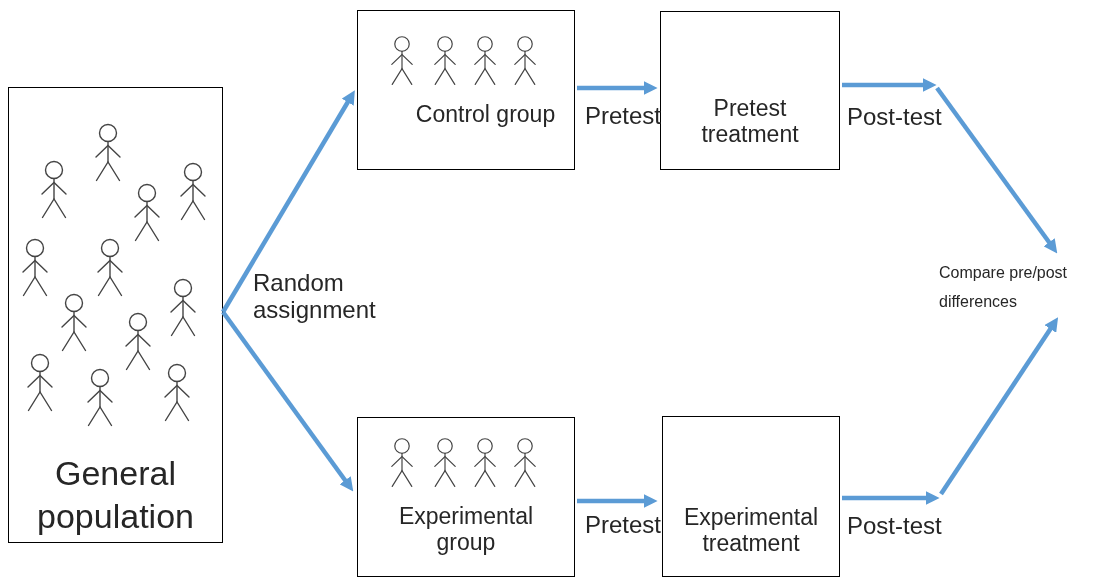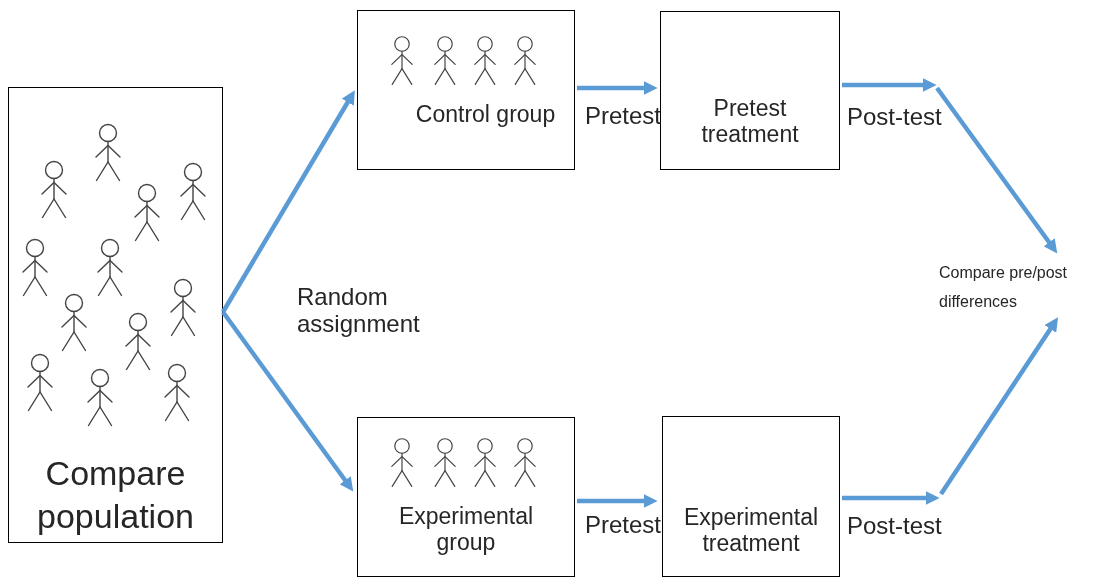--- a/index.html
+++ b/index.html
@@ -44,21 +44,21 @@
     color:var(--text);
   }
   .box-label{text-align:center;}
   #lbl-genpop        {left:8px;   top:452px; width:215px; font-size:34px; line-height:43px;}
   #lbl-control-group {left:357px; top:101px; width:257px; font-size:23px; line-height:26px;}
   #lbl-control-treat {left:660px; top:95px;  width:180px; font-size:23px; line-height:26px;}
   #lbl-exp-group     {left:357px; top:503px; width:218px; font-size:23px; line-height:26px;}
   #lbl-exp-treat     {left:662px; top:504px; width:178px; font-size:23px; line-height:26px;}
 
   .small-label{font-size:24px; line-height:27px;}
-  #lbl-random        {left:253px; top:283px;margin-left:44px;}
+  #lbl-random        {left:253px; top:269px;}
   #lbl-pretest-top   {left:585px; top:102px;}
   #lbl-posttest-top  {left:847px; top:103px;}
   #lbl-pretest-bot   {left:585px; top:511px;}
   #lbl-posttest-bot  {left:847px; top:512px;}
   #lbl-compare       {left:939px; top:258px; font-size:16px; line-height:29px;}
 </style>
 </head>
 <body>
 
 <div id="canvas">
@@ -114,21 +114,21 @@
         <use href="#stickman" transform="translate(525,44) scale(0.85)" class="stickman"></use>
       </g>
     <g id="figs-exp">
         <use href="#stickman" transform="translate(402,446) scale(0.85)" class="stickman"></use>
         <use href="#stickman" transform="translate(445,446) scale(0.85)" class="stickman"></use>
         <use href="#stickman" transform="translate(485,446) scale(0.85)" class="stickman"></use>
         <use href="#stickman" transform="translate(525,446) scale(0.85)" class="stickman"></use>
       </g>
   </svg>
 
-  <div class="lbl box-label" id="lbl-genpop">Compare
+  <div class="lbl box-label" id="lbl-genpop">General
 population</div>
   <div class="lbl box-label" id="lbl-control-group">Control group</div>
   <div class="lbl box-label" id="lbl-control-treat">Pretest
 treatment</div>
   <div class="lbl box-label" id="lbl-exp-group">Experimental
 group</div>
   <div class="lbl box-label" id="lbl-exp-treat">Experimental
 treatment</div>
 
   <div class="lbl small-label" id="lbl-random">Random

